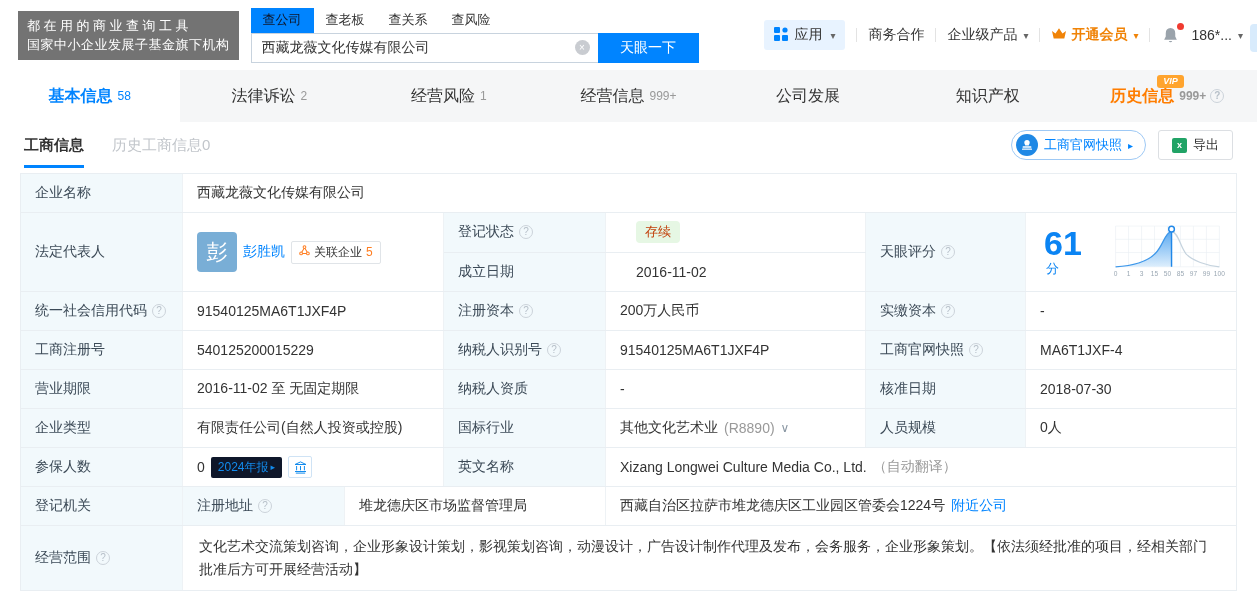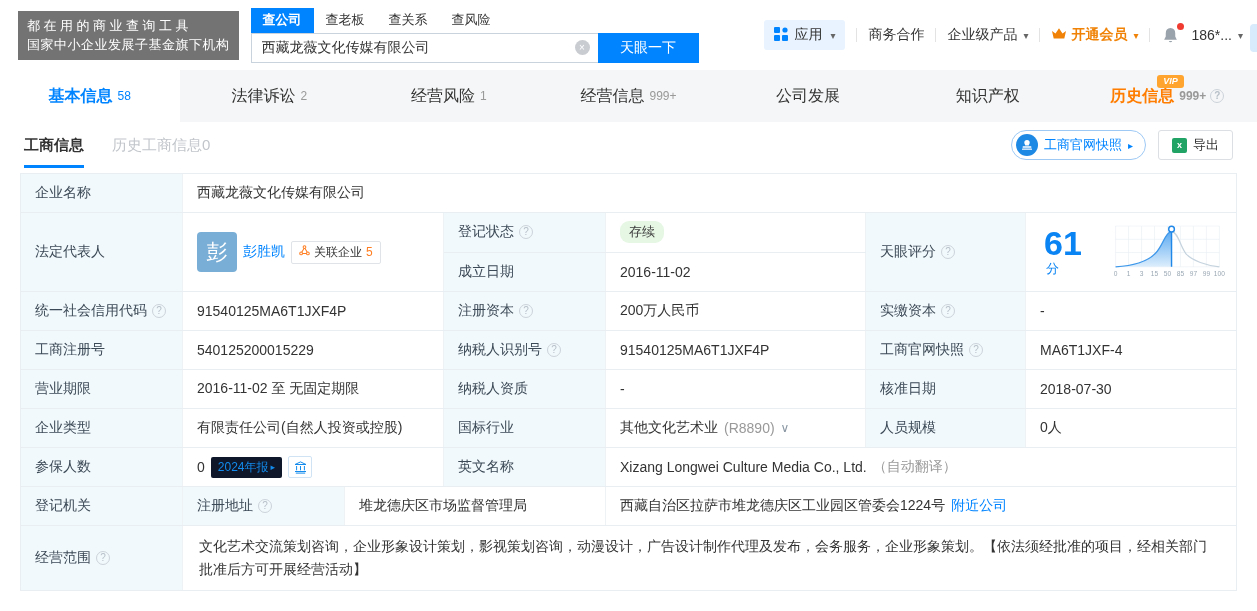--- a/index.html
+++ b/index.html
@@ -12,21 +12,21 @@
   .brand-col { display:flex; flex-direction:column; line-height:1; }
   .brand { font-size:29px; font-weight:700; color:#333; letter-spacing:2px; }
   .brand-domain { font-size:10px; color:#666; letter-spacing:1.2px; margin-top:3px; }
   .promo { background:#737373; color:#fff; margin-left:10px; padding:5px 9px; font-size:13px; line-height:1.5; }
   .promo-l1 { letter-spacing:3.5px; }
   .promo-l2 { letter-spacing:0.5px; }
 
   .search { margin-left:12px; width:448px; }
   .search-tabs { display:flex; font-size:13px; }
   .search-tab { padding:3px 12px 4px; color:#333; cursor:pointer; }
-  .search-tab.active { background:#0084ff; color:#ffffff;font-weight:bold; }
+  .search-tab.active { background:#0084ff; color:#0f172a; }
   .search-row { display:flex; height:30px; }
   .search-box { flex:1; position:relative; }
   .search-input { width:100%; height:100%; border:1px solid #c8d3de; border-right:none; padding:0 30px 0 10px; font-size:14px; color:#333; outline:none; font-family:inherit; }
   .clear-icon { position:absolute; right:8px; top:7px; width:15px; height:15px; border-radius:50%; background:#c9ccd1; color:#fff; font-size:10px; line-height:15px; text-align:center; cursor:pointer; }
   .clear-icon::after { content:"×"; }
   .search-btn { width:101px; background:#0084ff; color:#fff; border:none; font-size:14px; cursor:pointer; font-family:inherit; }
 
   .topmenu { margin-left:auto; display:flex; align-items:center; gap:11px; font-size:14px; white-space:nowrap; }
   .apps-chip { display:flex; align-items:center; gap:6px; background:#e8f3ff; border-radius:3px; padding:6px 10px; cursor:pointer; }
   .caret { color:#666; font-size:10px; margin-left:2px; }
@@ -69,31 +69,31 @@
   .tr:last-child { border-bottom:none; }
   .td { display:flex; align-items:center; padding:0 14px; border-right:1px solid #eef2f5; }
   .td-l { background:#f2f9fc; color:#3c4a57; gap:5px; }
   .c1 { width:162px; flex:none; }
   .c2 { width:261px; flex:none; }
   .c3 { width:162px; flex:none; }
   .c4 { width:260px; flex:none; }
   .c5 { width:160px; flex:none; }
   .flex1 { flex:1; border-right:none; }
   .mid2 { width:422px; flex:none; display:flex; flex-direction:column; }
-  .sub { display:flex; flex:1; }
+  .sub { display:flex; flex:1;gap:16px; }
   .sub:first-child { border-bottom:1px solid #e9eef2; }
   .sub .td-l { width:162px; flex:none; }
   .sub .td-v { flex:1; }
   .td-v { gap:6px; }
 
   .avatar { width:40px; height:40px; border-radius:4px; background:#79aed6; color:#fff; font-size:21px; display:flex; align-items:center; justify-content:center; flex:none; }
   .link { color:#0084ff; cursor:pointer; }
   .rel-badge { display:flex; align-items:center; gap:4px; border:1px solid #e0e4e8; border-radius:2px; padding:2px 7px; font-size:12px; cursor:pointer; background:#fff; }
   .rel-badge .cnt { color:#ff7d20; }
-  .status-badge { background:#e6f7e4; color:#404040; font-size:13px; padding:2px 9px; border-radius:9px; }
+  .status-badge { background:#e6f7e4; color:#c2410c; font-size:13px; padding:2px 9px; border-radius:4px; }
   .gray { color:#999; }
   .chev { color:#8a97a3; font-size:12px; cursor:pointer; }
   .chev::after { content:"∨"; }
   .report-badge { background:#0f172a; color:#128bed; font-size:12px; padding:2px 7px; border-radius:2px; cursor:pointer; display:flex; align-items:center; gap:2px; }
   .report-badge i { font-style:normal; font-size:9px; }
   .report-badge i::after { content:"▸"; }
   .bank-btn { border:1px solid #cfe3f5; border-radius:2px; width:24px; height:22px; display:flex; align-items:center; justify-content:center; cursor:pointer; background:#fff; }
 
   .score-cell { padding:0 8px 0 18px; gap:14px; }
   .score-num { font-size:34px; font-weight:700; color:#0b84f3; line-height:1; }

